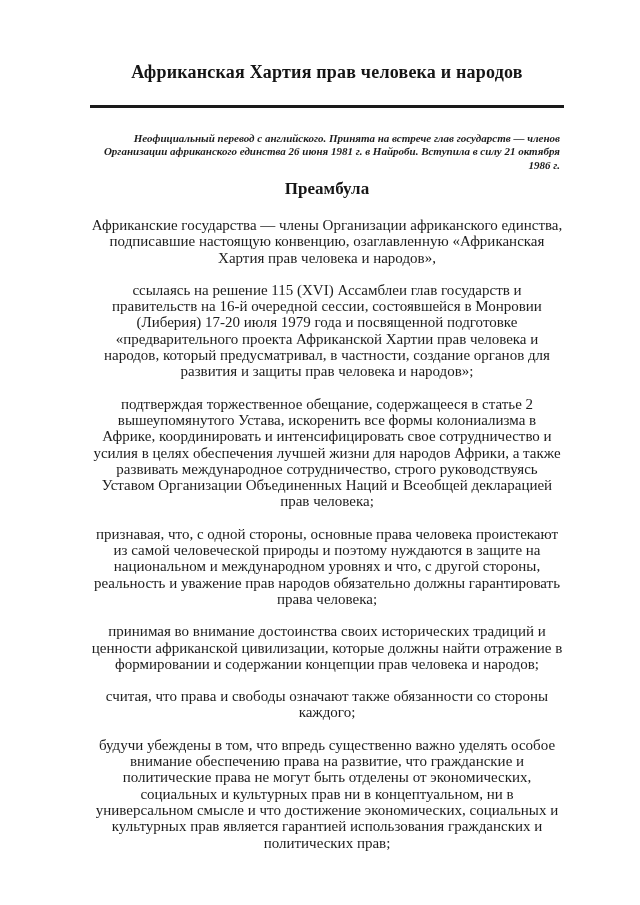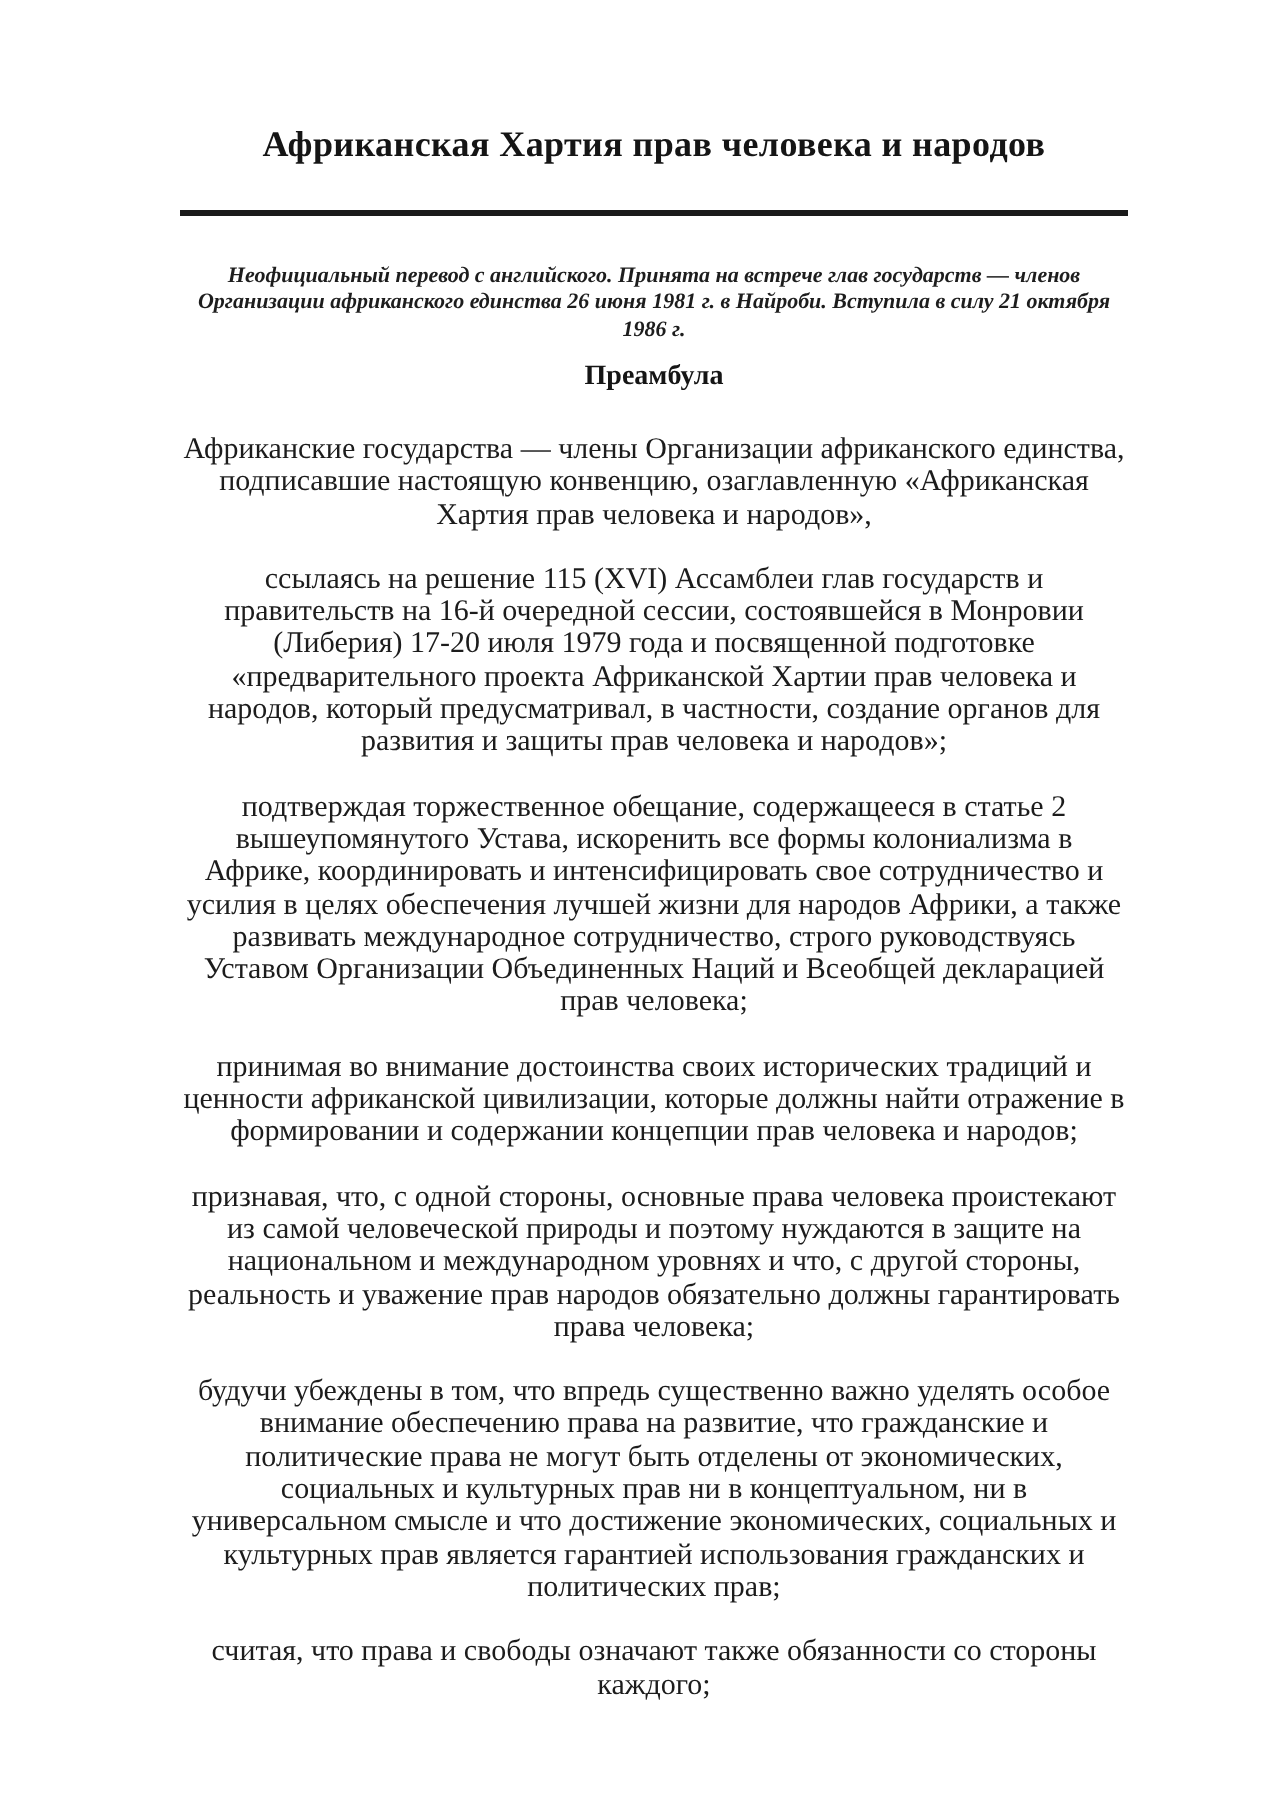--- a/index.html
+++ b/index.html
@@ -37,26 +37,26 @@
     border: none;
     margin: 22px 0 0 0;
     width: 100%;
   }
   .translation-note {
     margin: 24px 4px 0 4px;
     font-size: 11px;
     line-height: 13.5px;
     font-weight: bold;
     font-style: italic;
-    text-align: center;
+    text-align: right;
     color: #1d1d1d;
   }
   .section-heading {
     margin: 8px 0 0 0;
-    font-size: 14px;
+    font-size: 17px;
     line-height: 17px;
     font-weight: bold;
     text-align: center;
     color: #151515;
   }
   .body-text {
     margin-top: 20px;
   }
   .body-text p {
     margin: 0 0 16px 0;
@@ -78,20 +78,20 @@
     <div class="title-divider"></div>
 
     <p class="translation-note">Неофициальный перевод с английского. Принята на встрече глав государств — членов Организации африканского единства 26 июня 1981 г. в Найроби. Вступила в силу 21 октября 1986 г.</p>
 
     <h2 class="section-heading">Преамбула</h2>
 
     <div class="body-text">
       <p>Африканские государства — члены Организации африканского единства, подписавшие настоящую конвенцию, озаглавленную «Африканская Хартия прав человека и народов»,</p>
       <p>ссылаясь на решение 115 (XVI) Ассамблеи глав государств и правительств на 16-й очередной сессии, состоявшейся в Монровии (Либерия) 17-20 июля 1979 года и посвященной подготовке «предварительного проекта Африканской Хартии прав человека и народов, который предусматривал, в частности, создание органов для развития и защиты прав человека и народов»;</p>
       <p>подтверждая торжественное обещание, содержащееся в статье 2 вышеупомянутого Устава, искоренить все формы колониализма в Африке, координировать и интенсифицировать свое сотрудничество и усилия в целях обеспечения лучшей жизни для народов Африки, а также развивать международное сотрудничество, строго руководствуясь Уставом Организации Объединенных Наций и Всеобщей декларацией прав человека;</p>
+      <p>признавая, что, с одной стороны, основные права человека проистекают из самой человеческой природы и поэтому нуждаются в защите на национальном и международном уровнях и что, с другой стороны, реальность и уважение прав народов обязательно должны гарантировать права человека;</p>
       <p>принимая во внимание достоинства своих исторических традиций и ценности африканской цивилизации, которые должны найти отражение в формировании и содержании концепции прав человека и народов;</p>
-      <p>признавая, что, с одной стороны, основные права человека проистекают из самой человеческой природы и поэтому нуждаются в защите на национальном и международном уровнях и что, с другой стороны, реальность и уважение прав народов обязательно должны гарантировать права человека;</p>
+      <p>считая, что права и свободы означают также обязанности со стороны каждого;</p>
       <p>будучи убеждены в том, что впредь существенно важно уделять особое внимание обеспечению права на развитие, что гражданские и политические права не могут быть отделены от экономических, социальных и культурных прав ни в концептуальном, ни в универсальном смысле и что достижение экономических, социальных и культурных прав является гарантией использования гражданских и политических прав;</p>
-      <p>считая, что права и свободы означают также обязанности со стороны каждого;</p>
     </div>
 
   </div>
 </div>
 
 </body></html>

